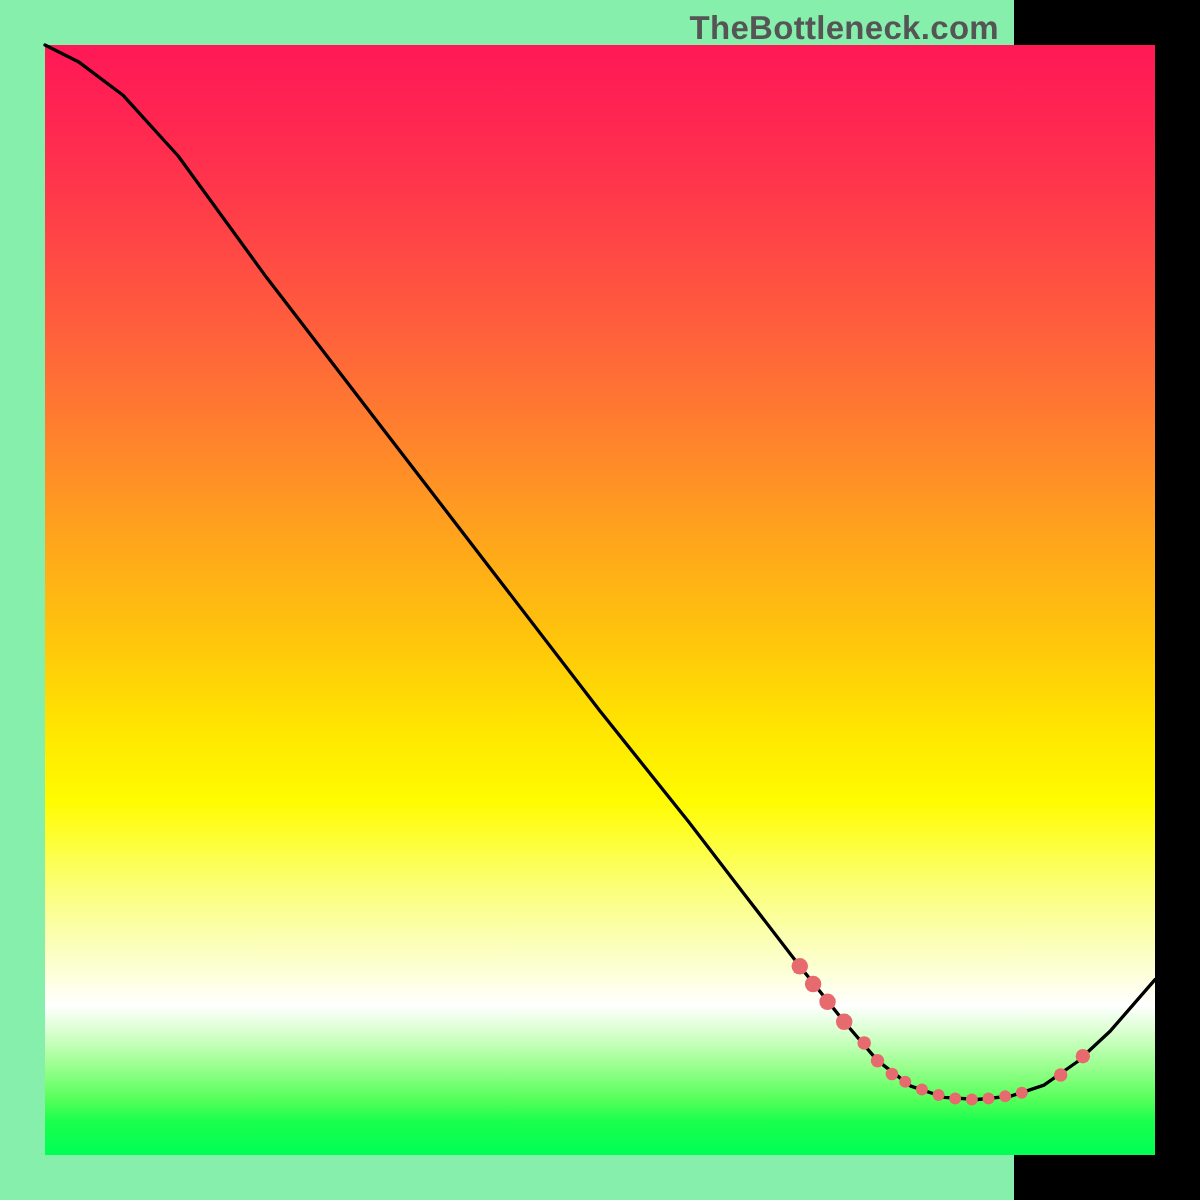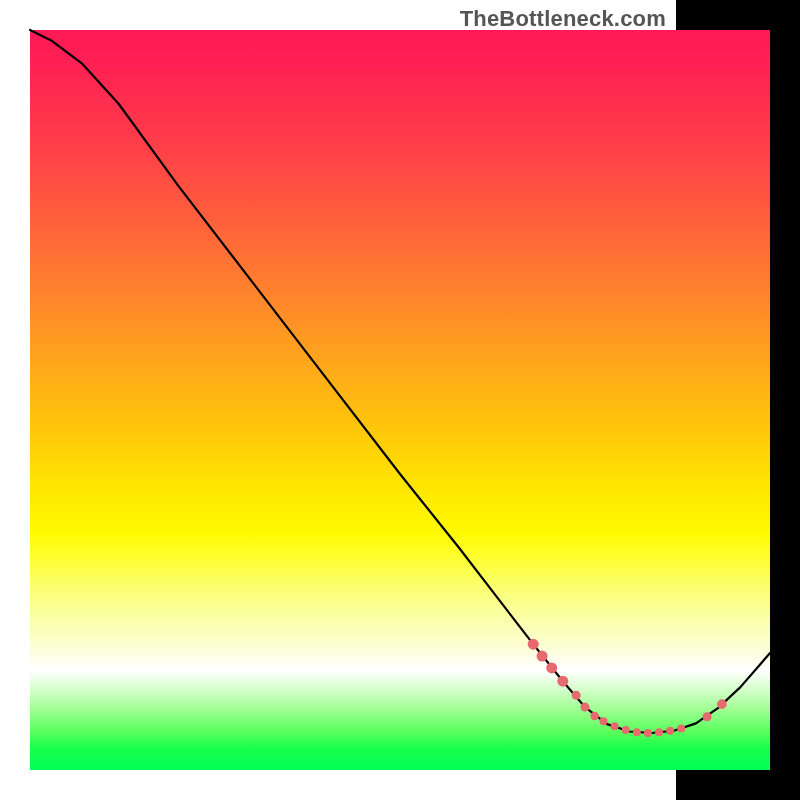--- a/index.html
+++ b/index.html
@@ -7,21 +7,21 @@
       width: 800px;
       height: 800px;
       background: #000;
       font-family: Arial, Helvetica, sans-serif;
       overflow: hidden;
     }
     .stage {
       position: relative;
       width: 676px;
       height: 800px;
-      background: #ffffff;
+      background: #86efac;
     }
     .attribution {
       position: absolute;
       top: 6px;
       right: 10px;
       color: #555;
       font-size: 22px;
       font-weight: 600;
       letter-spacing: 0.2px;
       user-select: none;

